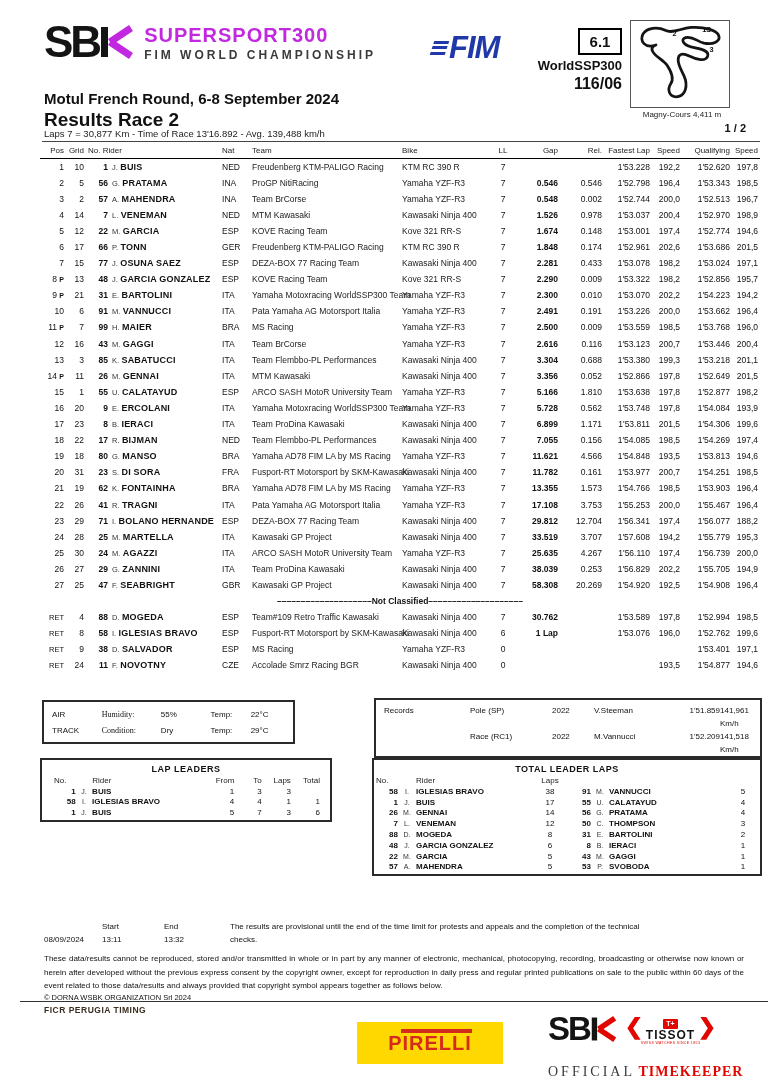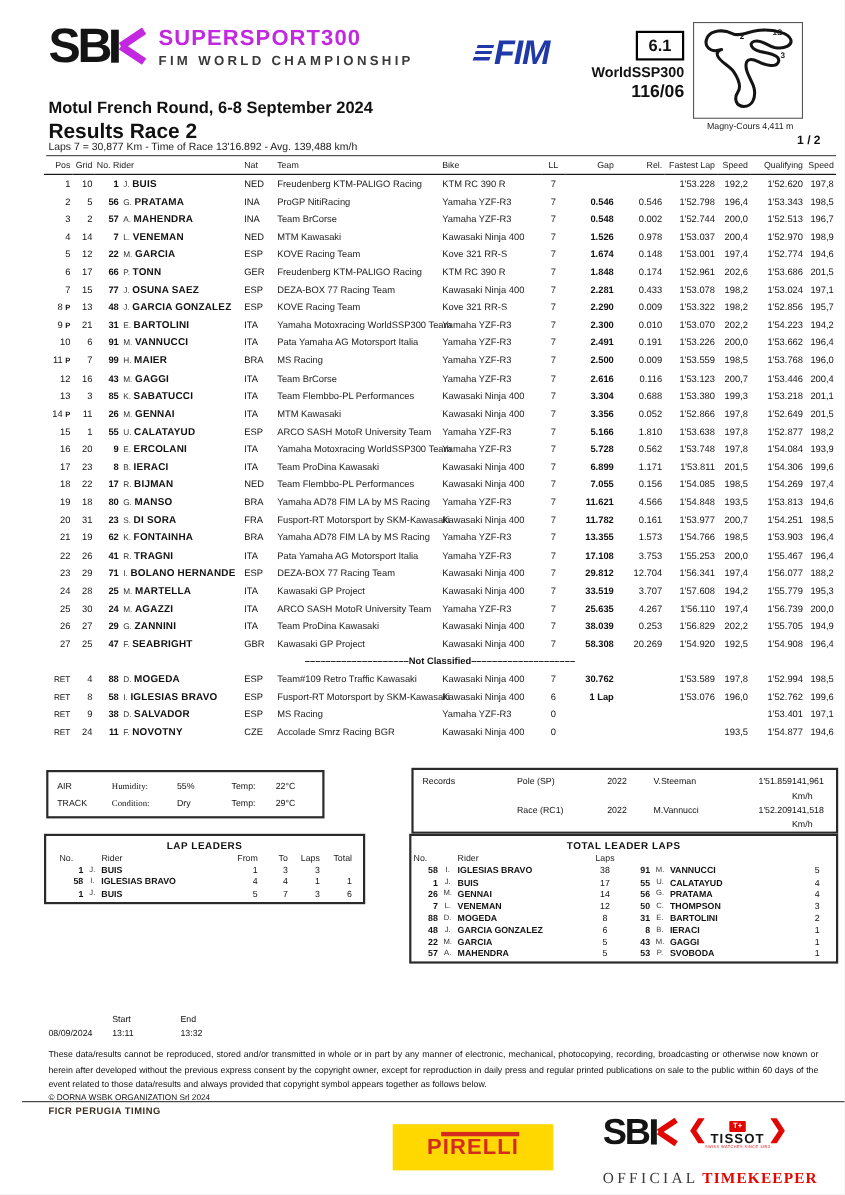--- a/index.html
+++ b/index.html
@@ -914,20 +914,21 @@
       <span class="se-a"></span>
       <span class="se-b">Start</span>
       <span class="se-c">End</span>
     </div>
     <div class="se-row">
       <span class="se-a">08/09/2024</span>
       <span class="se-b">13:11</span>
       <span class="se-c">13:32</span>
     </div>
   </div>
+  <div class="provisional">The results are provisional until the end of the time limit for protests and appeals and the completion of the technical checks.</div>
   <div class="legal">These data/results cannot be reproduced, stored and/or transmitted in whole or in part by any manner of electronic, mechanical, photocopying, recording, broadcasting or otherwise now known or herein after developed without the previous express consent by the copyright owner, except for reproduction in daily press and regular printed publications on sale to the public within 60 days of the event related to those data/results and always provided that copyright symbol appears together as follows below.</div>
   <div class="copyright">© DORNA WSBK ORGANIZATION Srl 2024</div>
   <div class="rule-foot"></div>
   <div class="ficr">FICR PERUGIA TIMING</div>
 
   <div class="pirelli">
     <span class="pirelli-text">PIRELLI</span>
   </div>
 
   <div class="tk-block">

